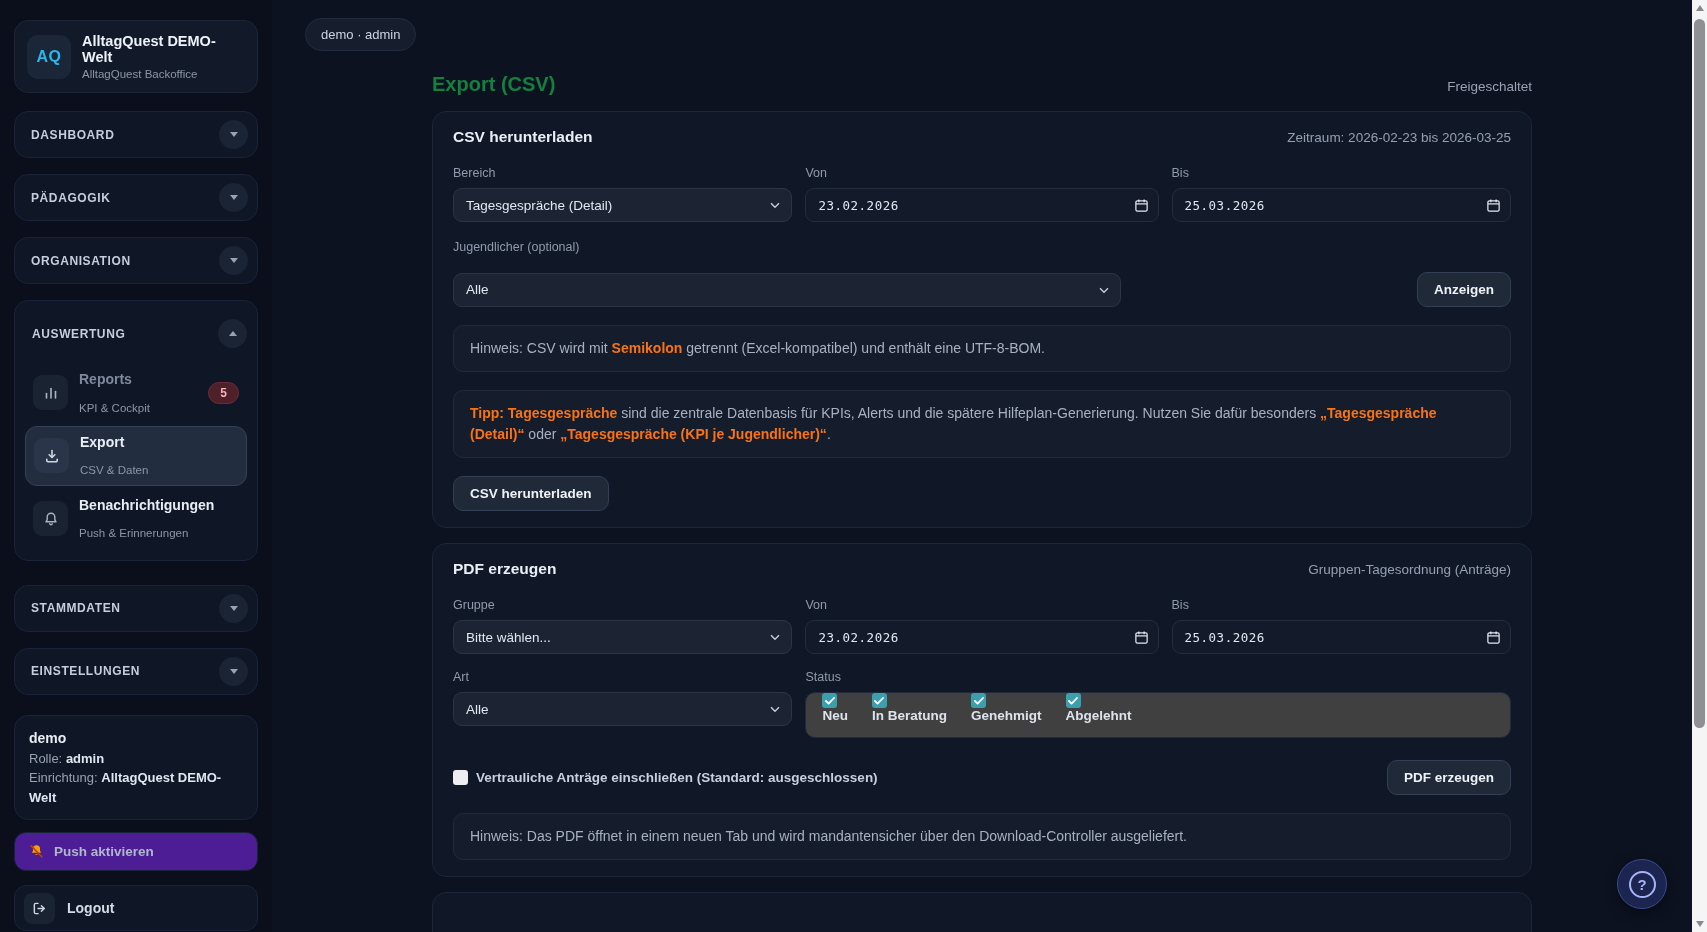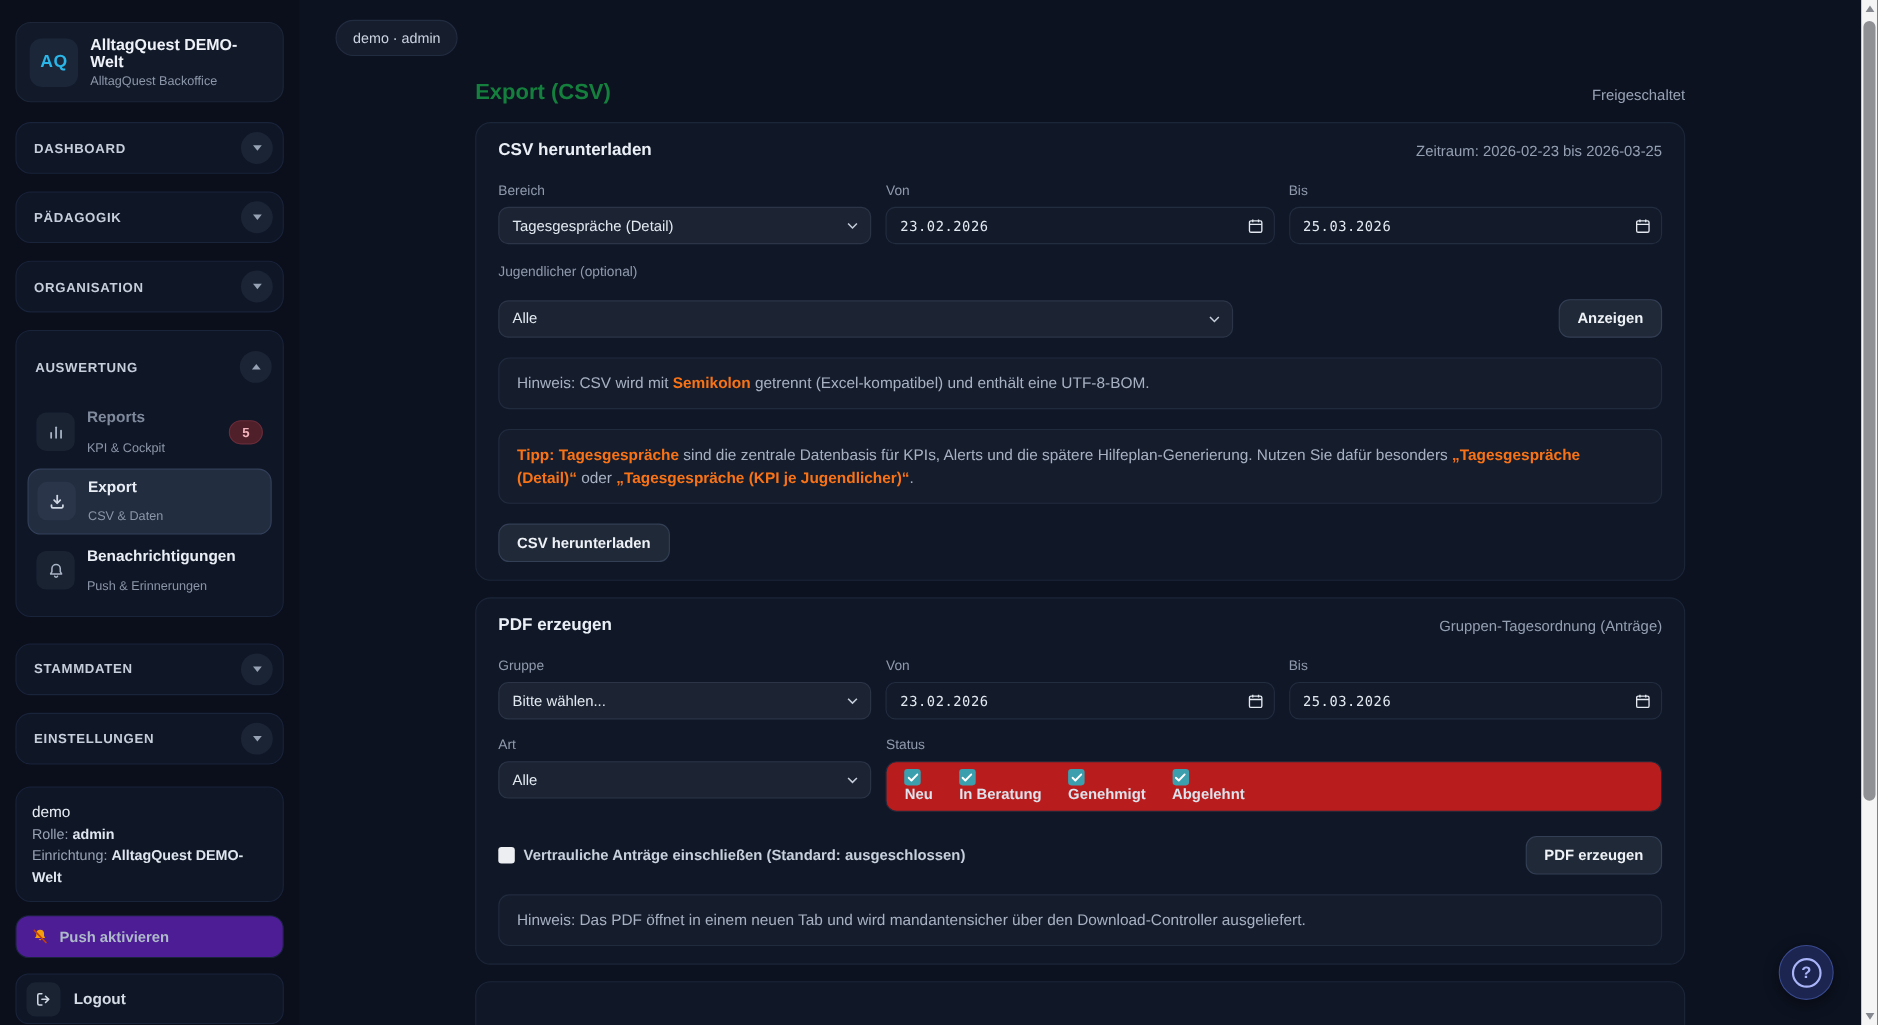--- a/index.html
+++ b/index.html
@@ -60,21 +60,21 @@
   .it b.muted { color:#7e8a9c; font-weight:600; }
   .it small { font-size:11.5px; color:#8b96a8; margin-top:2px; }
   .badge-red {
     margin-left:auto; background:#4f1f2a; border:1px solid #6b2c3a; color:#f3b3bc;
     border-radius:999px; font-size:12px; font-weight:700; padding:3px 11px;
   }
   .usercard {
     background:#0f1626; border:1px solid #19233a; border-radius:14px;
     padding:12px 14px; margin-bottom:12px; line-height:1.5; font-size:13px; color:#97a2b3;
   }
-  .usercard .un { font-size:14px; font-weight:400; color:#e9eef5; }
+  .usercard .un { font-size:14px; font-weight:700; color:#e9eef5; }
   .usercard b { color:#dfe6ef; font-weight:700; }
   .pushbtn {
     width:100%; background:#4c1d95; border:1px solid #19233a; border-radius:12px;
     height:39px; display:flex; align-items:center; gap:9px; padding:0 13px;
     color:#aeb9c9; font-size:13.5px; font-weight:600; margin-bottom:14px; cursor:pointer;
     font-family:inherit;
   }
   .logoutbtn {
     width:100%; background:#0f1626; border:1px solid #19233a; border-radius:12px;
     height:46px; display:flex; align-items:center; gap:12px; padding:0 9px;
@@ -127,22 +127,22 @@
   }
   .jugrow .btn { margin-left:auto; }
   .hintbox {
     background:#151d2d; border:1px solid #202b3e; border-radius:10px;
     padding:12px 16px; font-size:14px; color:#a7b1c2; line-height:1.5; margin-top:18px;
   }
   .hintbox b { color:#f97316; font-weight:700; }
   .card .btn.solo { margin-top:18px; }
 
   .statusbox {
-    background:#b91c1c; border:1px solid #1f2a3d; border-radius:10px;
-    height:46px; display:flex; align-items:flex-end; gap:24px; padding:0 16px;
+    background:#404040; border:1px solid #1f2a3d; border-radius:10px;
+    height:46px; display:flex; align-items:flex-start; gap:24px; padding:0 16px;
   }
   .cbrow { display:flex; align-items:center; gap:8px; cursor:pointer; }
   .cbrow .cblabel { font-size:13.5px; font-weight:600; color:#dde3ec; }
   .cb {
     width:15px; height:15px; border-radius:3px; background:#eceef2;
     display:flex; align-items:center; justify-content:center; flex:0 0 auto;
   }
   .cb svg { display:none; }
   .cb.on { background:#3c9fae; }
   .cb.on svg { display:block; }

